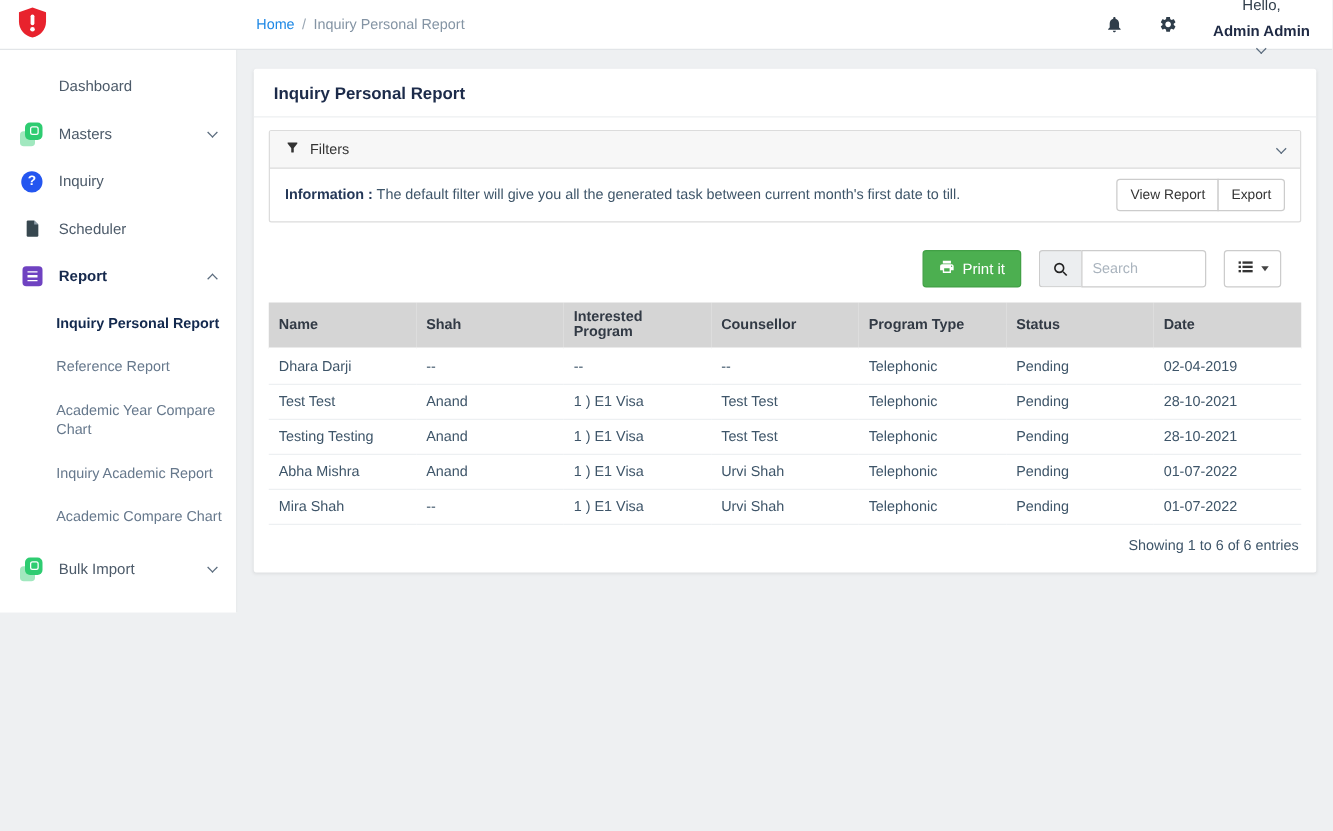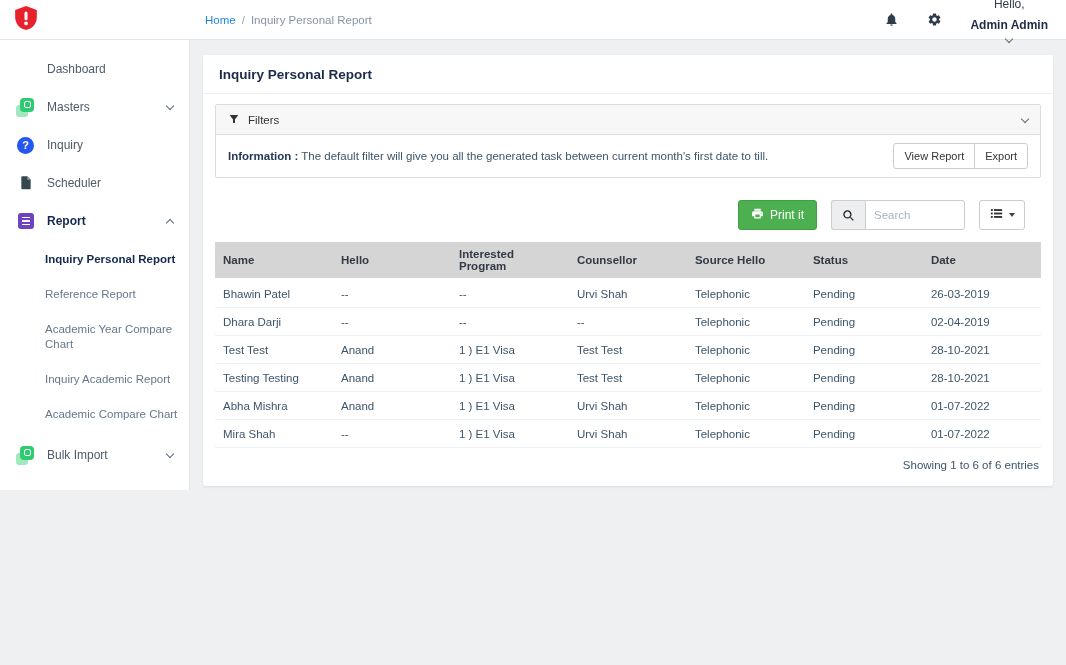--- a/index.html
+++ b/index.html
@@ -233,38 +233,29 @@
                 </svg>
             </span>
             <span class="caret"></span>
           </button>
         </div>
 
         <table class="report">
           <thead>
               <tr>
                 <th>Name</th>
-                <th>Hello</th>
+                <th>Shah</th>
                 <th>Interested Program</th>
                 <th>Counsellor</th>
-                <th>Source Hello</th>
+                <th>Program Type</th>
                 <th>Status</th>
                 <th>Date</th>
               </tr>
             </thead>
           <tbody>
-              <tr>
-                <td>Bhawin Patel</td>
-                <td>--</td>
-                <td>--</td>
-                <td>Urvi Shah</td>
-                <td>Telephonic</td>
-                <td>Pending</td>
-                <td>26-03-2019</td>
-              </tr>
               <tr>
                 <td>Dhara Darji</td>
                 <td>--</td>
                 <td>--</td>
                 <td>--</td>
                 <td>Telephonic</td>
                 <td>Pending</td>
                 <td>02-04-2019</td>
               </tr>
               <tr>

